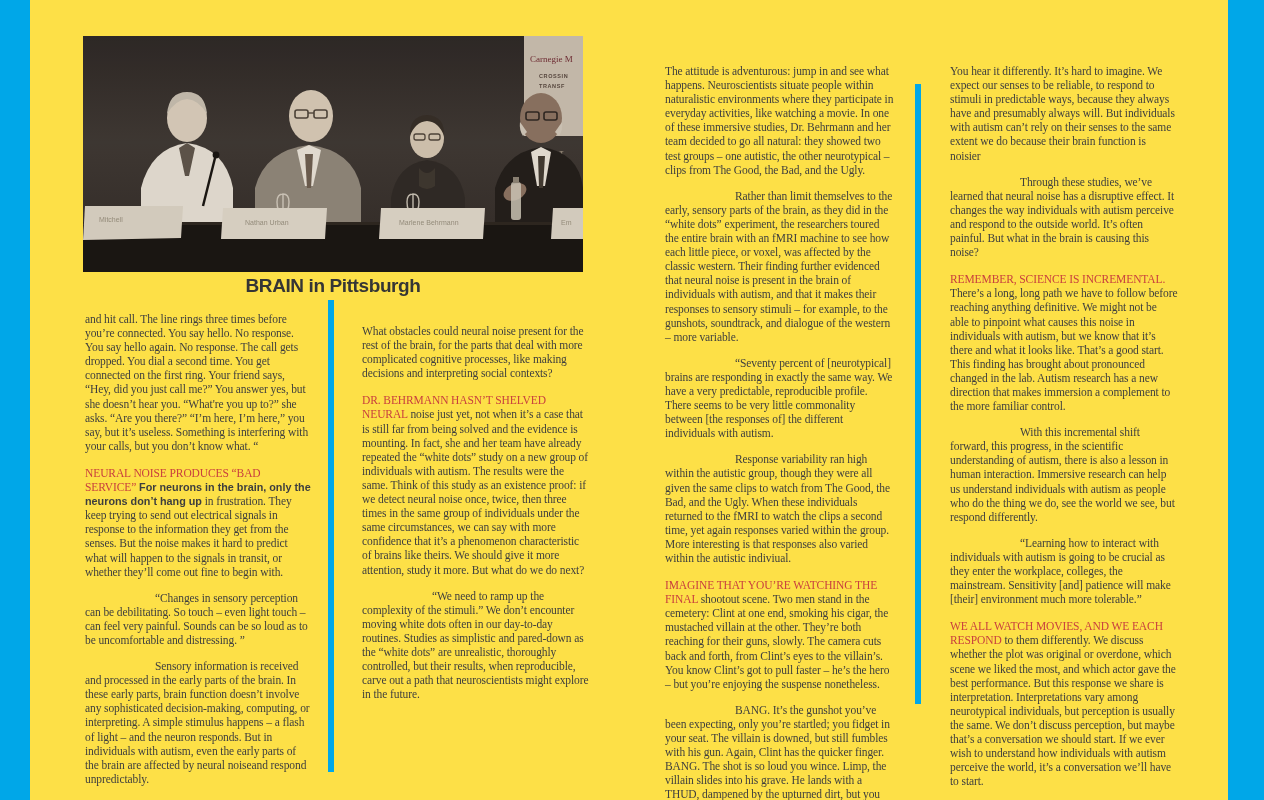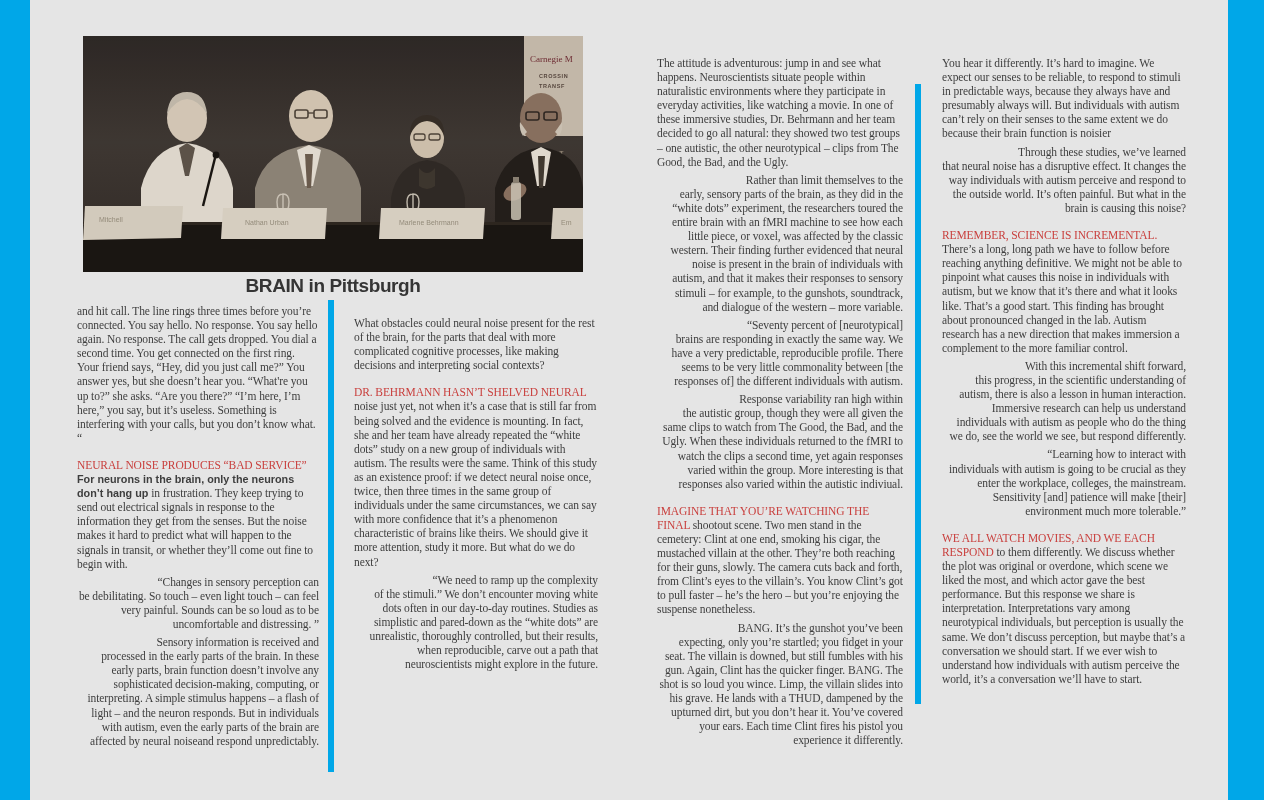--- a/index.html
+++ b/index.html
@@ -1,36 +1,36 @@
 <!DOCTYPE html>
 <html style="--accent: #00a7e8; --red: #c9403e;"><head>
 <meta charset="utf-8">
 <style>
   html,body{margin:0;padding:0;background:#ffffff;}
-  .page{position:relative;width:1264px;height:800px;background:#e5e5e5;overflow:hidden;
+  .page{position:relative;width:1264px;height:800px;background:#fde047;overflow:hidden;
         font-family:"Liberation Serif","DejaVu Serif",serif;}
   .accent-bar{position:absolute;top:0;bottom:0;background:var(--accent,#00a7e8);}
   .bar-left{left:0;width:30px;}
   .bar-right{right:0;width:36px;}
   .sep{position:absolute;width:6px;background:var(--accent,#00a7e8);}
   #sep1{left:328px;top:300px;height:472px;}
   #sep2{left:915px;top:84px;height:620px;}
   .photo{position:absolute;left:83px;top:36px;width:500px;height:236px;}
   .photo svg{display:block;width:100%;height:100%;}
   .caption{position:absolute;left:83px;top:275px;width:500px;text-align:center;
            font-family:"Liberation Sans","DejaVu Sans",sans-serif;font-weight:700;
            font-size:19px;letter-spacing:-0.4px;color:#353535;}
   .col{position:absolute;font-size:11.5px;line-height:14.1px;color:#3e3e3e;letter-spacing:-0.1px;}
   #col1{left:73px;top:300px;width:250px;}
   #col2{left:350px;top:312px;width:252px;}
   #col3{left:653px;top:52px;width:254px;}
   #col4{left:938px;top:52px;width:252px;}
-  .col p{margin:4px;}
+  .col p{margin:12px;}
   .col p.sect{margin-top:13px;}
-  .col p.indent{text-indent:70px;text-align:right;}
+  .col p.indent{text-indent:70px;}
   .head{color:var(--red,#c9403e);}
   .lead-bold{font-family:"Liberation Sans","DejaVu Sans",sans-serif;font-weight:700;font-size:10.8px;letter-spacing:0;}
 </style>
 </head>
 <body>
 
 <div class="page">
 
   <div class="accent-bar bar-left"></div>
   <div class="accent-bar bar-right"></div>

